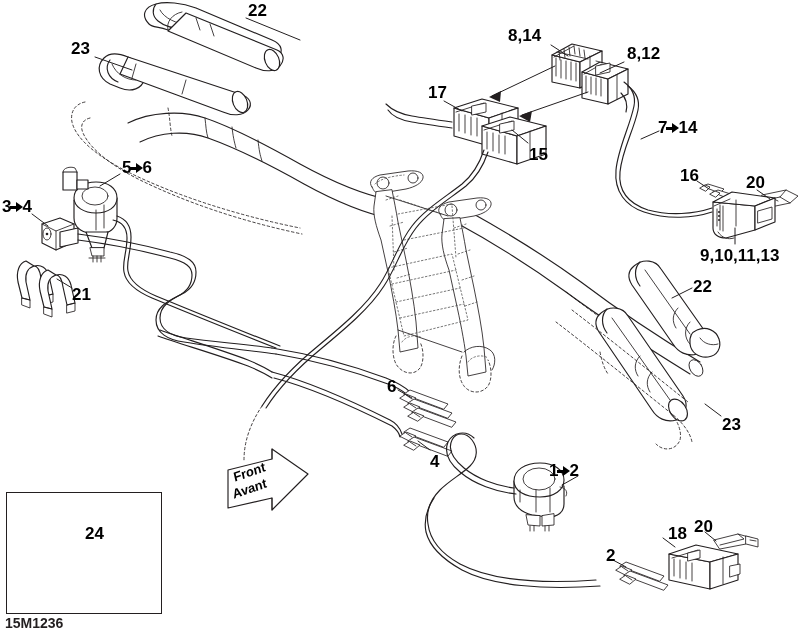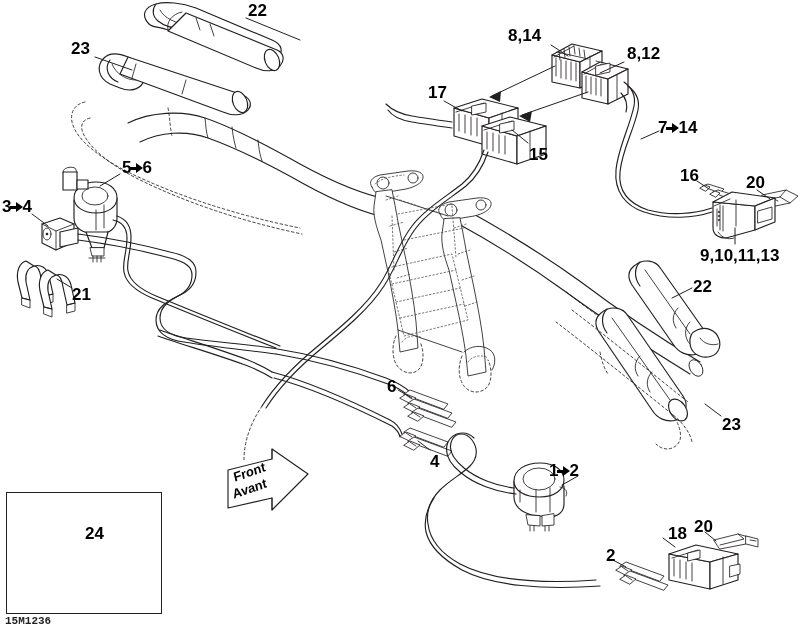--- a/index.html
+++ b/index.html
@@ -41,22 +41,22 @@
   }
 
   
   #inset-box{
     position:absolute;left:6px;top:492px;width:156px;height:122px;
     border:1.3px solid #231f20;background:#fff;box-sizing:border-box;
   }
   
   #part-number{
     position:absolute;left:5px;top:615px;
-    font-family:Liberation Mono, monospace;
-    font-size:11px;font-weight:bold;color:#231f20;letter-spacing:0px;
+    font-family:Liberation Sans, sans-serif;
+    font-size:14px;font-weight:bold;color:#231f20;letter-spacing:0px;
   }
   
   .fa-text{
     position:absolute;
     font-family:"Liberation Sans", sans-serif;
     font-weight:bold;font-size:13px;color:#000;
     transform-origin:left top;
   }
 </style>
 </head>

